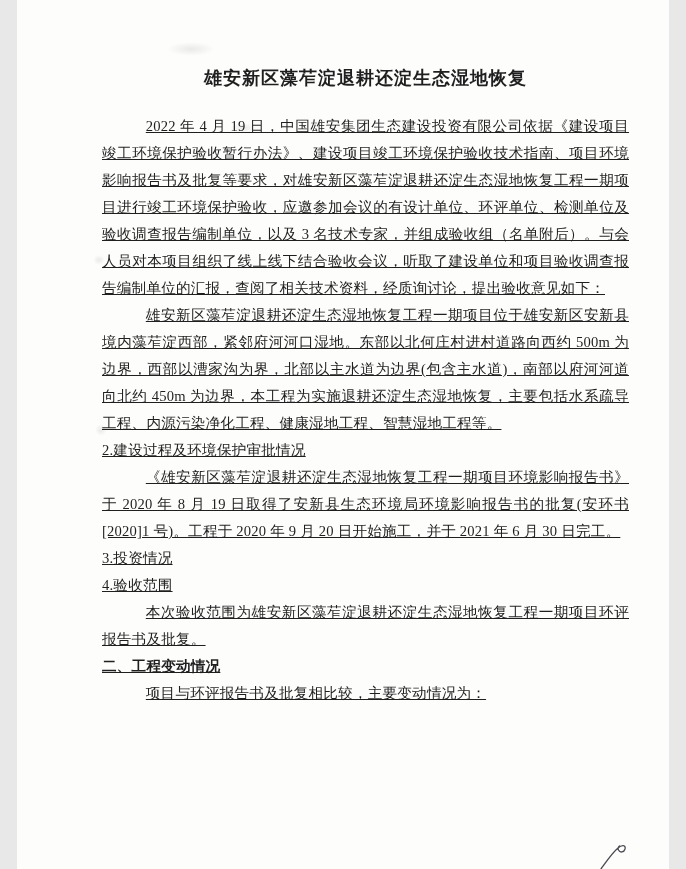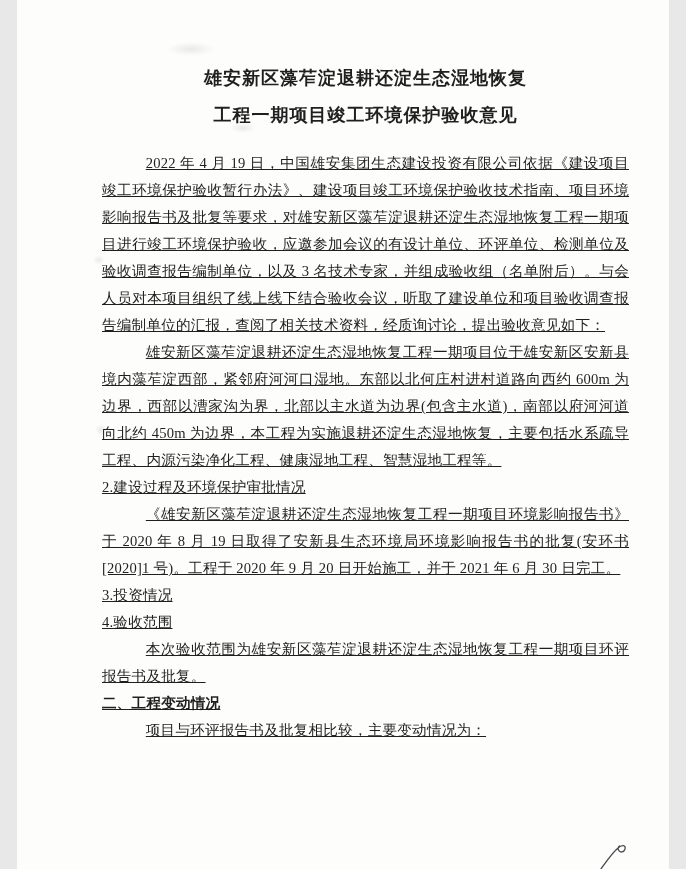--- a/index.html
+++ b/index.html
@@ -68,27 +68,26 @@
 
 <div class="page">
 
   <div class="smudge s1"></div>
   <div class="smudge s2"></div>
   <div class="smudge s3"></div>
   <div class="smudge s4"></div>
 
   <div class="doc">
     <div class="title-line">雄安新区藻苲淀退耕还淀生态湿地恢复</div>
-    <div class="title-line">工程一期项目竣工环境保护验收意见</div>
 
     <div class="body-text">
       <p>2022 年 4 月 19 日，中国雄安集团生态建设投资有限公司依据《建设项目竣工环境保护验收暂行办法》、建设项目竣工环境保护验收技术指南、项目环境影响报告书及批复等要求，对雄安新区藻苲淀退耕还淀生态湿地恢复工程一期项目进行竣工环境保护验收，应邀参加会议的有设计单位、环评单位、检测单位及验收调查报告编制单位，以及 3 名技术专家，并组成验收组（名单附后）。与会人员对本项目组织了线上线下结合验收会议，听取了建设单位和项目验收调查报告编制单位的汇报，查阅了相关技术资料，经质询讨论，提出验收意见如下：</p>
 
 
-      <p>雄安新区藻苲淀退耕还淀生态湿地恢复工程一期项目位于雄安新区安新县境内藻苲淀西部，紧邻府河河口湿地。东部以北何庄村进村道路向西约 600m 为边界，西部以漕家沟为界，北部以主水道为边界(包含主水道)，南部以府河河道向北约 450m 为边界，本工程为实施退耕还淀生态湿地恢复，主要包括水系疏导工程、内源污染净化工程、健康湿地工程、智慧湿地工程等。</p>
+      <p>雄安新区藻苲淀退耕还淀生态湿地恢复工程一期项目位于雄安新区安新县境内藻苲淀西部，紧邻府河河口湿地。东部以北何庄村进村道路向西约 500m 为边界，西部以漕家沟为界，北部以主水道为边界(包含主水道)，南部以府河河道向北约 450m 为边界，本工程为实施退耕还淀生态湿地恢复，主要包括水系疏导工程、内源污染净化工程、健康湿地工程、智慧湿地工程等。</p>
 
       <p class="subheading">2.建设过程及环境保护审批情况</p>
       <p>《雄安新区藻苲淀退耕还淀生态湿地恢复工程一期项目环境影响报告书》于 2020 年 8 月 19 日取得了安新县生态环境局环境影响报告书的批复(安环书[2020]1 号)。工程于 2020 年 9 月 20 日开始施工，并于 2021 年 6 月 30 日完工。</p>
 
       <p class="subheading">3.投资情况</p>
 
       <p class="subheading">4.验收范围</p>
       <p>本次验收范围为雄安新区藻苲淀退耕还淀生态湿地恢复工程一期项目环评报告书及批复。</p>
 
       <p class="heading">二、工程变动情况</p>

